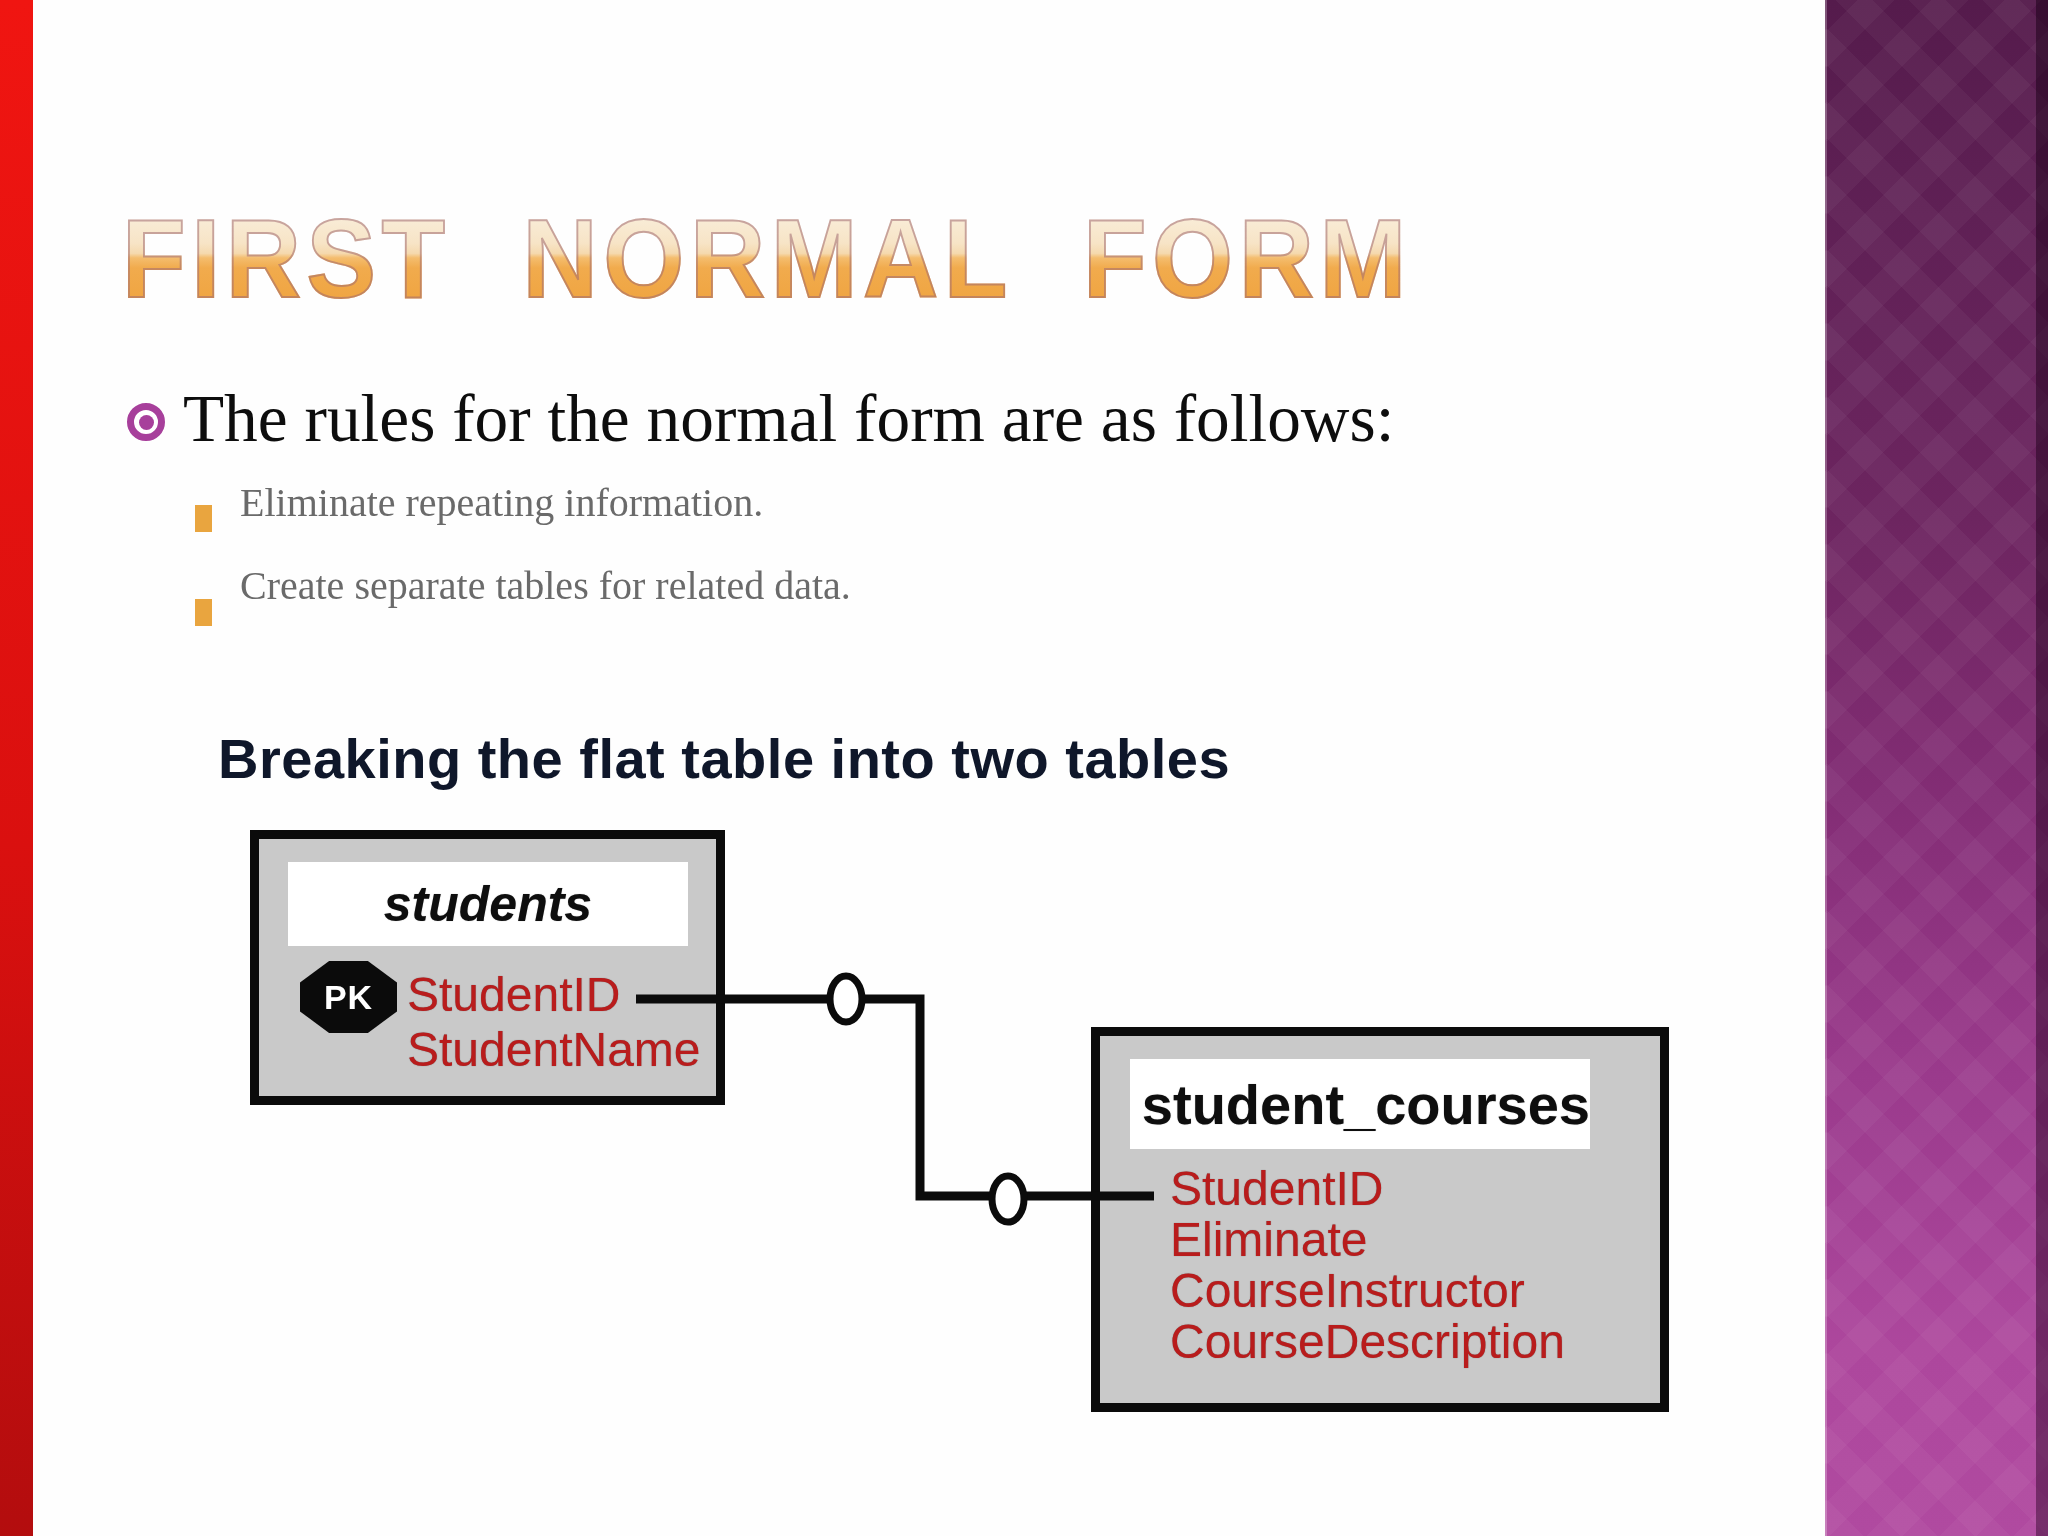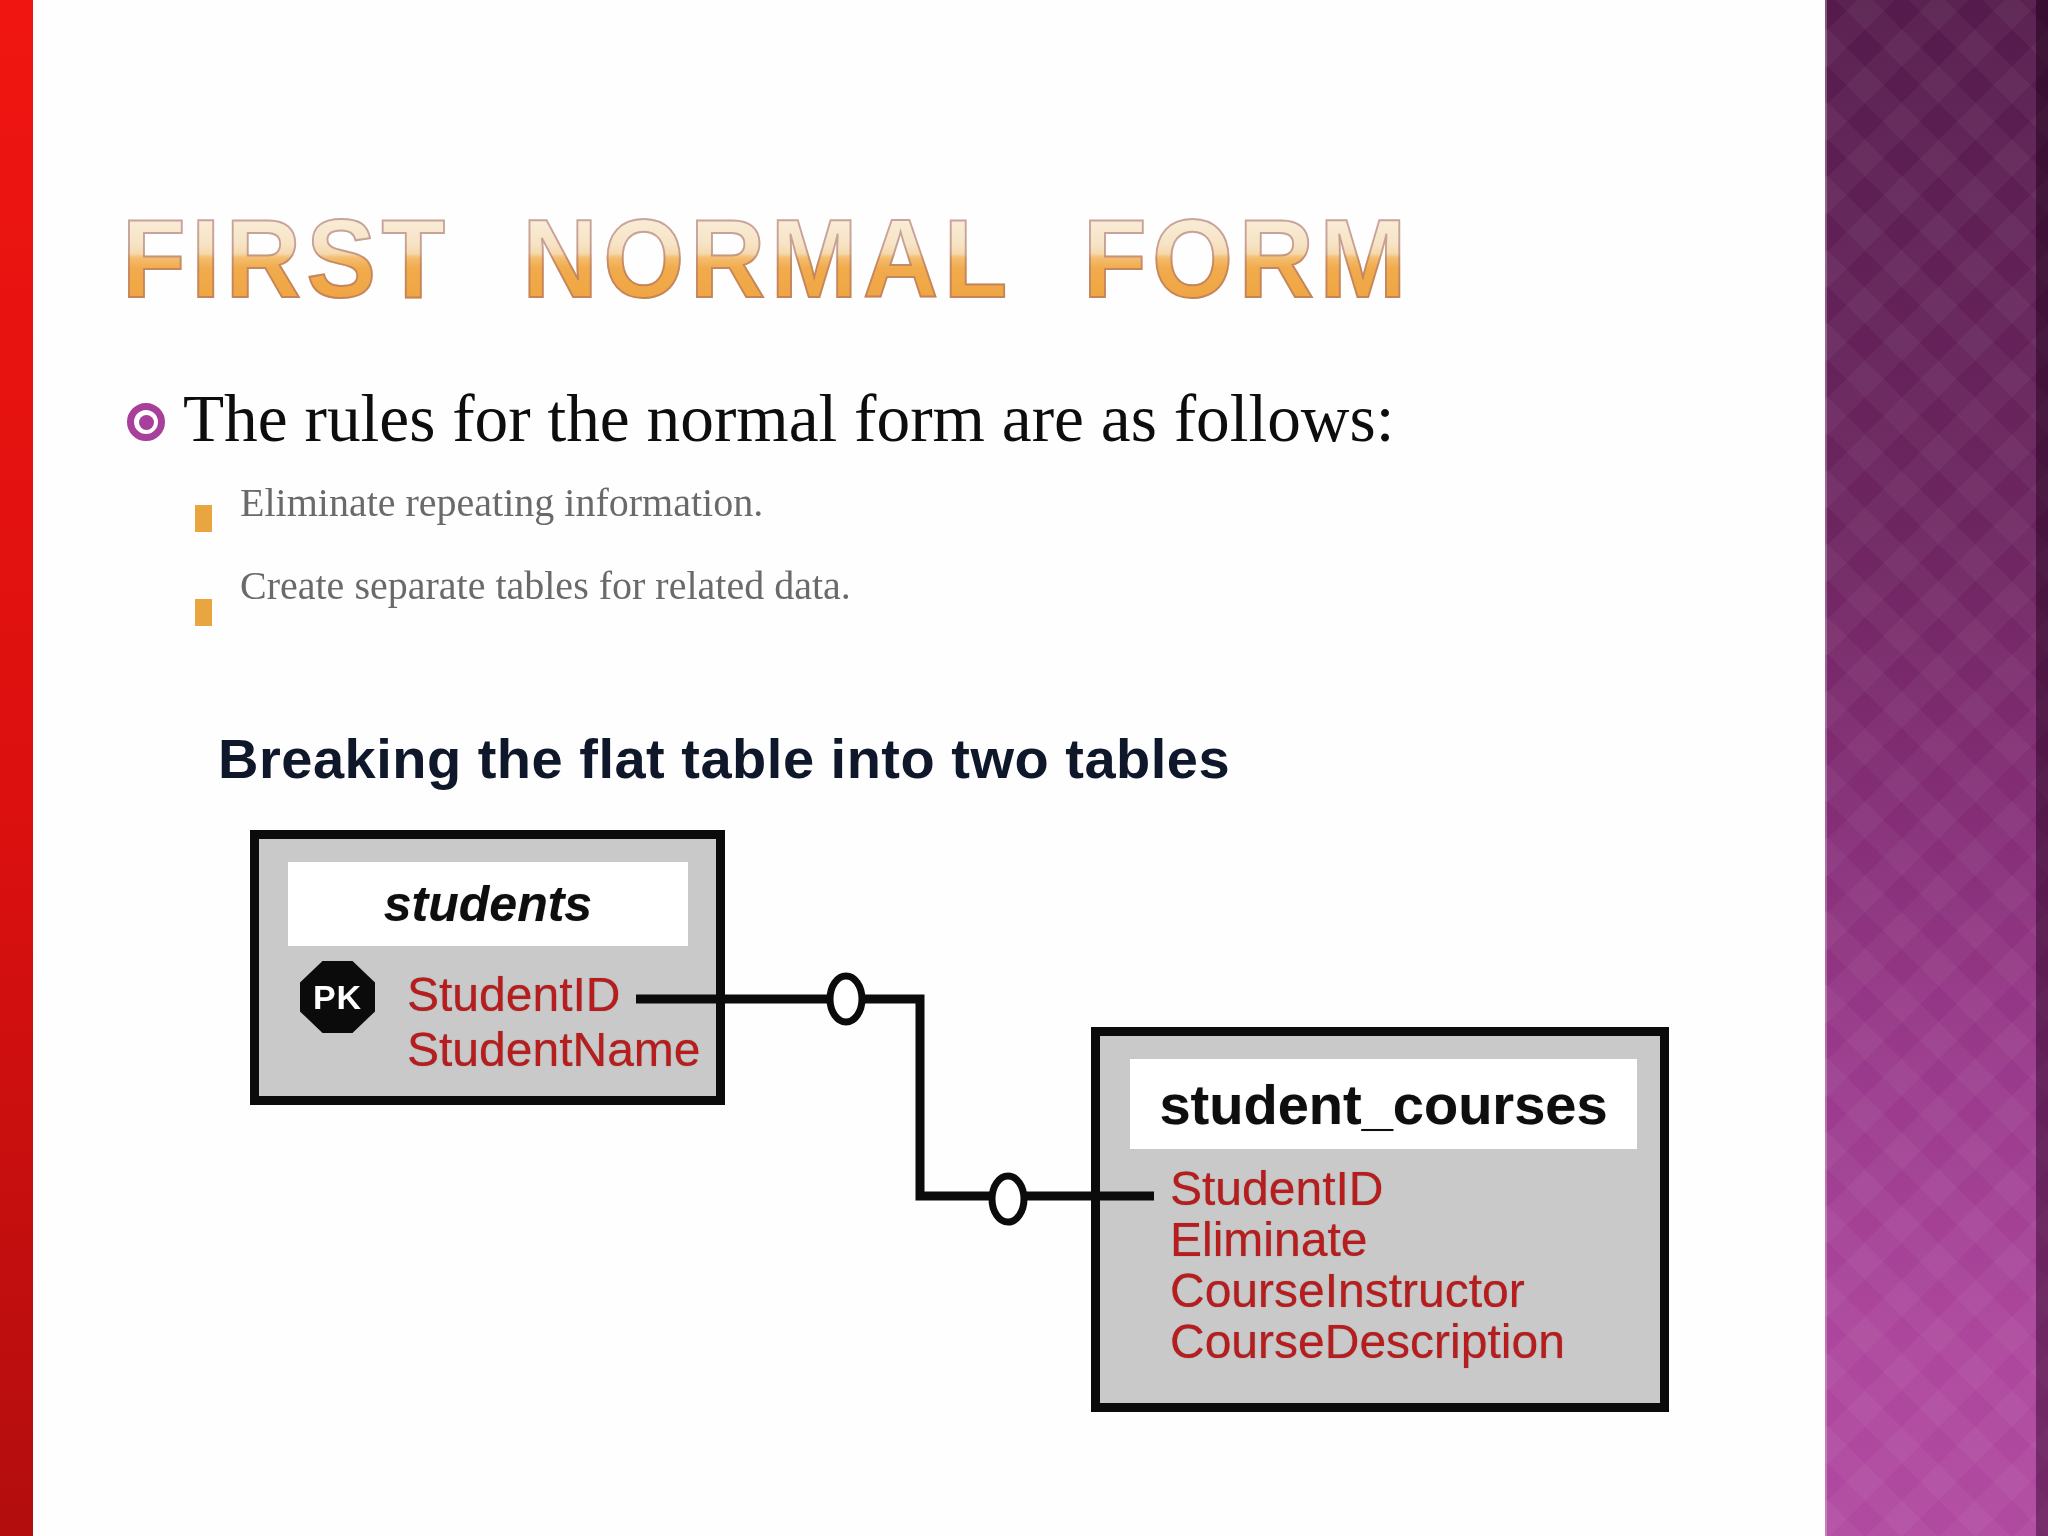--- a/index.html
+++ b/index.html
@@ -70,29 +70,29 @@
   
   .ent{
     position:absolute;background:#c9c9c9;border:9px solid #0b0b0b;box-sizing:border-box;
   }
   .ent-students{left:250px;top:830px;width:475px;height:275px;}
   .ent-courses{left:1091px;top:1027px;width:578px;height:385px;}
   .ent-titlebar{
     position:absolute;background:#ffffff;display:flex;align-items:center;justify-content:center;
   }
   .ent-students .ent-titlebar{left:29px;top:23px;width:400px;height:84px;font-style:italic;}
-  .ent-courses .ent-titlebar{left:30px;top:23px;width:507px;height:90px;}
+  .ent-courses .ent-titlebar{left:30px;top:23px;width:460px;height:90px;justify-content:flex-end;}
   .ent-name{
     font-weight:700;color:#0e0e0e;white-space:nowrap;
     text-shadow:0 0 1px rgba(0,0,0,0.35);
   }
   .ent-students .ent-name{font-size:50px;}
   .ent-courses .ent-name{font-size:56px;}
   .pk-badge{
-    position:absolute;left:41px;top:122px;width:75px;height:72px;background:#0b0b0b;
+    position:absolute;left:41px;top:122px;width:97px;height:72px;background:#0b0b0b;
     clip-path:polygon(30% 0,70% 0,100% 30%,100% 70%,70% 100%,30% 100%,0 70%,0 30%);
     display:flex;align-items:center;justify-content:center;
   }
   .pk-text{color:#ffffff;font-weight:700;font-size:34px;letter-spacing:1px;}
   .fields{
     position:absolute;color:#b91c1c;font-size:48px;white-space:nowrap;
     text-shadow:0 0 1px rgba(0,0,0,0.45);
   }
   .ent-students .fields{left:148px;top:128px;line-height:55px;}
   .ent-courses .fields{left:70px;top:127px;line-height:51px;}

